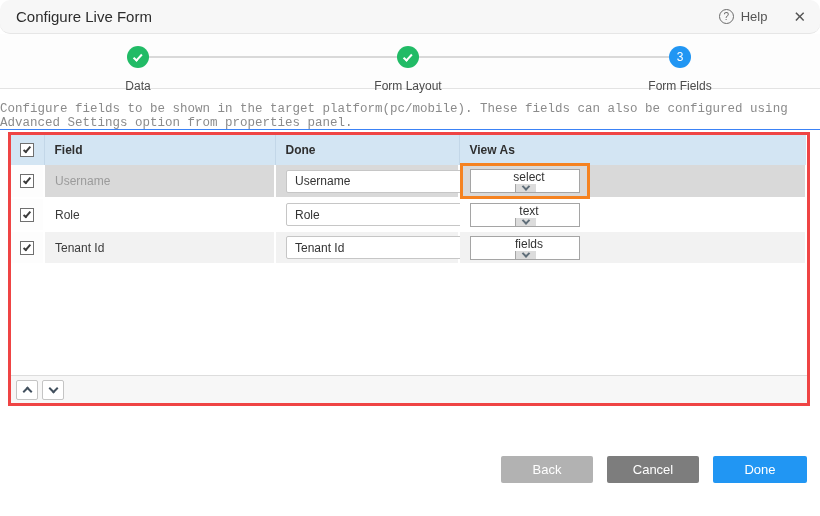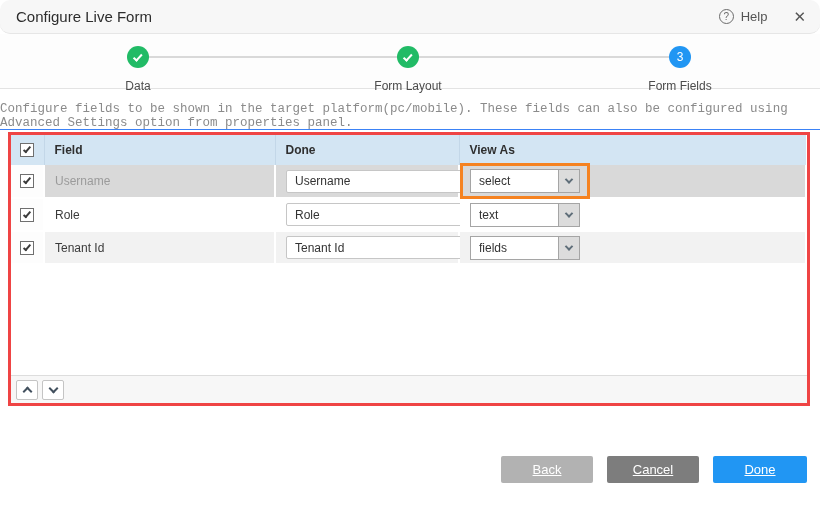--- a/index.html
+++ b/index.html
@@ -165,21 +165,21 @@
   }
 
   
   .viewas-wrap { position: relative; display: inline-flex; vertical-align: middle; }
   .sel {
     width: 110px; height: 24px;
     border: 1px solid #a5a5a5;
     background: #fff;
     display: flex; align-items: center;
     cursor: pointer;
-    position: relative; z-index: 2;
+    position: relative; z-index: 2; flex-direction: column;
   }
   .sel .sel-text { flex: 1; font-size: 12px; color: #333; padding-left: 8px; }
   .sel .sel-btn {
     width: 21px; height: 100%;
     background: #dcdcdc;
     border-left: 1px solid #a5a5a5;
     display: flex; align-items: center; justify-content: center;
   }
   .chev-dn {
     width: 6px; height: 6px;
@@ -232,21 +232,20 @@
     gap: 14px;
     padding: 18px 13px 28px 0;
   }
   .btn {
     min-width: 92px; height: 27px;
     border: none; border-radius: 2px;
     color: #fff; font-size: 13px;
     font-family: "Liberation Sans", sans-serif;
     cursor: pointer;
     padding: 0 16px;
-    text-decoration: underline;
   }
   .btn-back   { background: #b2b2b2; }
   .btn-cancel { background: #7d7d7d; }
   .btn-done   { background: var(--step-blue, #2196f3); min-width: 94px; }
 </style>
 </head>
 <body>
 
 <div class="titlebar">
   <span class="title">Configure Live Form</span>

